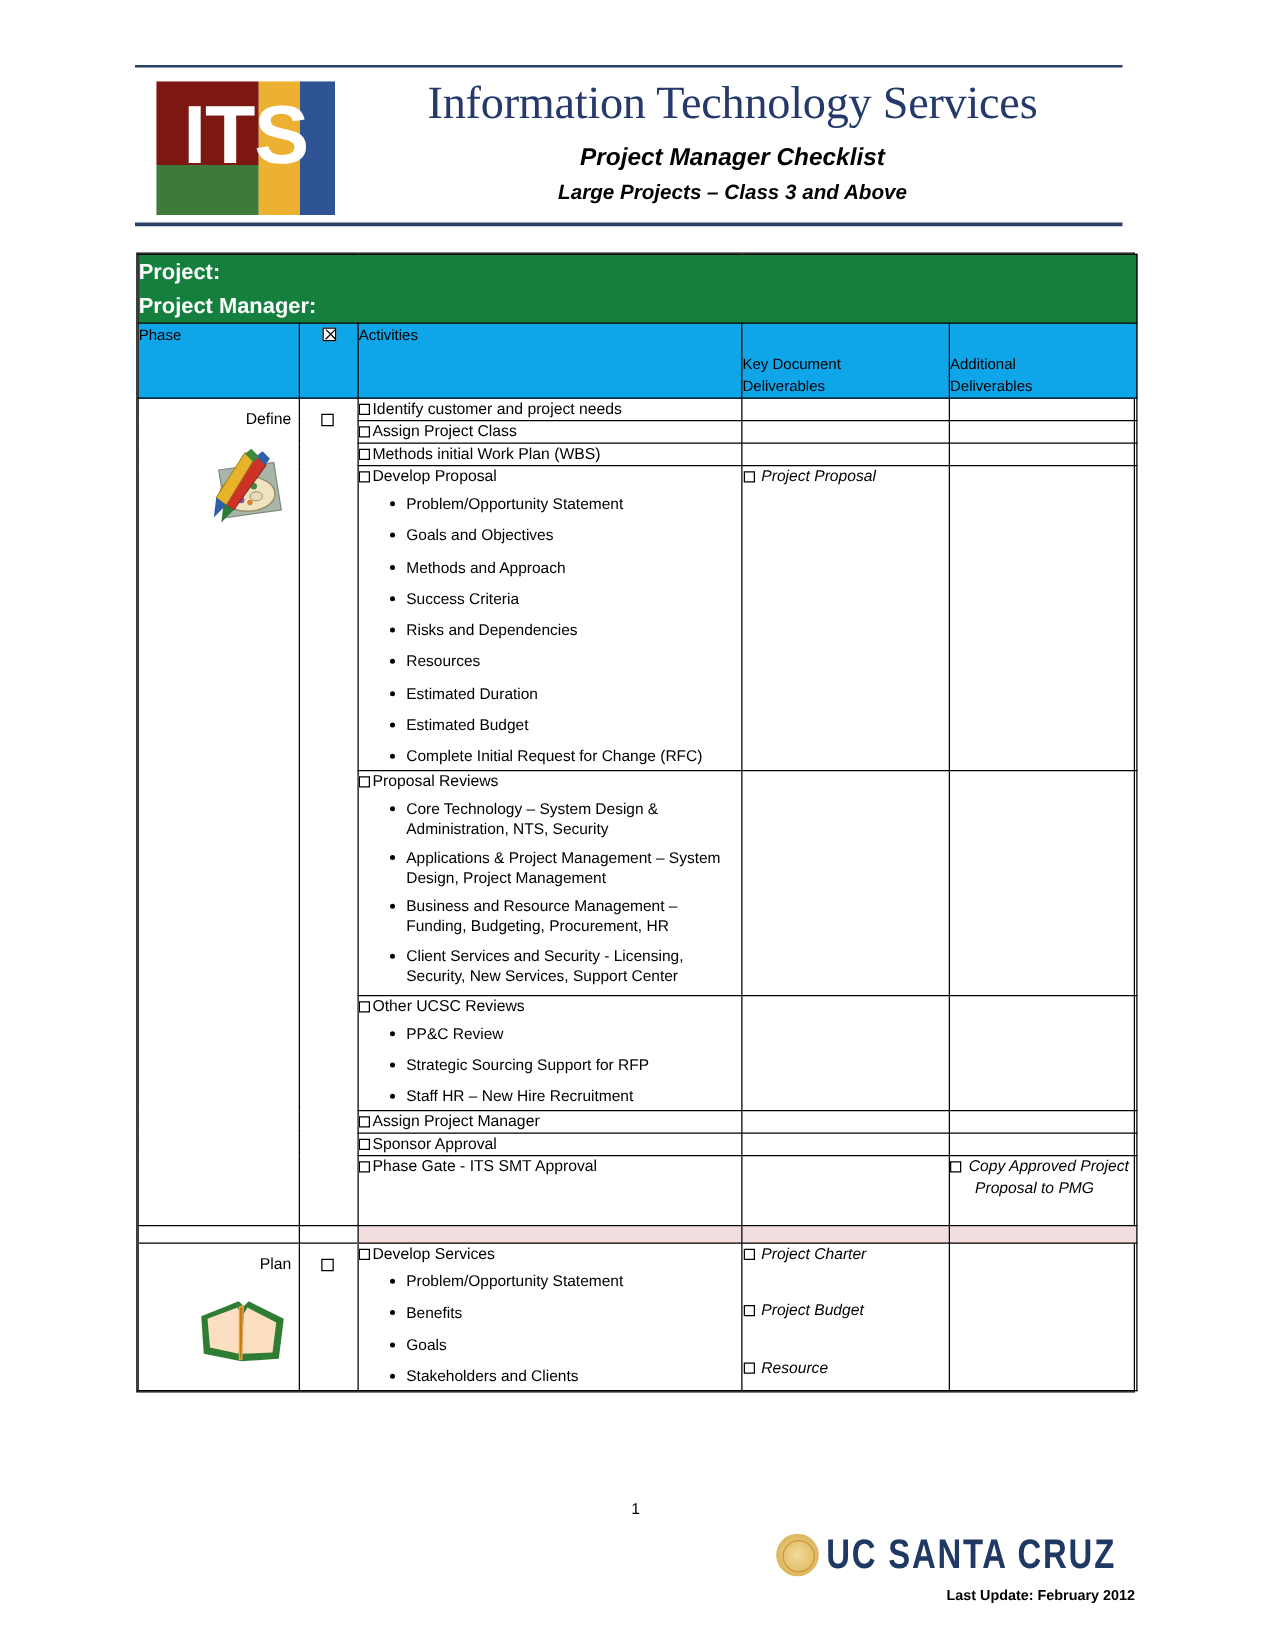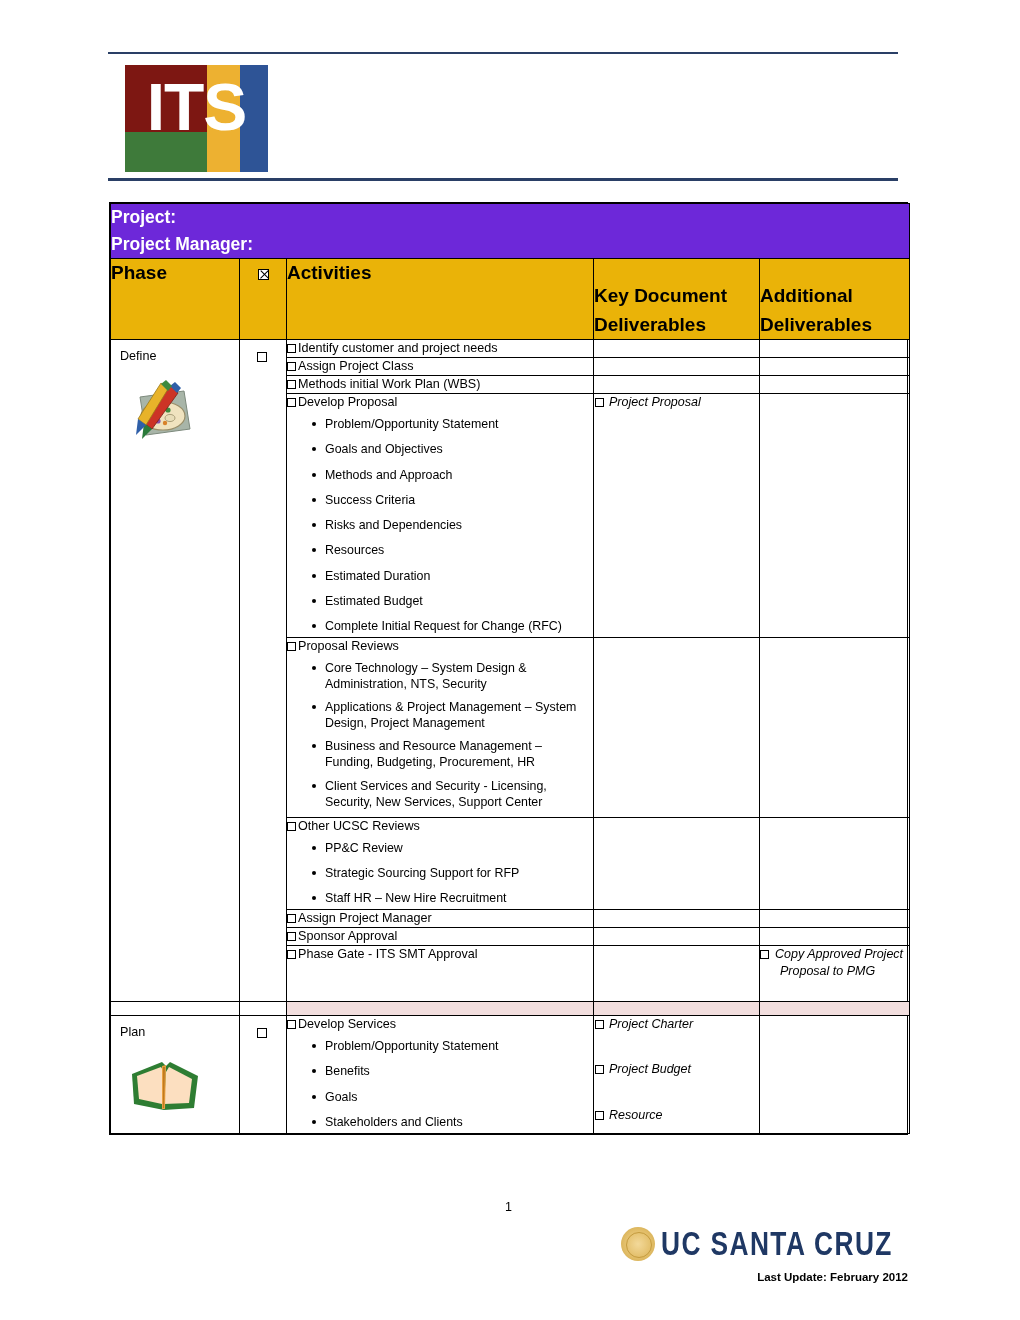--- a/index.html
+++ b/index.html
@@ -128,50 +128,50 @@
   }
 
   .col-phase { width: 129px; }
   .col-chk   { width: 47px;  }
   .col-act   { width: 307px; }
   .col-key   { width: 166px; }
   .col-add   { width: 150px; }
 
   
   .banner-cell {
-    background: #6d28d9;
+    background: #15803d;
     color: #ffffff;
     padding: 10px 0 12px 12px;
   }
   .banner-line {
     font-weight: bold;
     font-size: 17.5px;
     line-height: 1.55;
     color: #ffffff;
   }
 
   
   .hdr-cell {
-    background: #eab308;
+    background: #0ea5e9;
     padding: 10px 9px 11px 9px;
-    font-weight: bold;
-    font-size: 19px;
+    font-weight: normal;
+    font-size: 12px;
     line-height: 1.5;
   }
   .hdr-cell.center { text-align: center; padding-left: 0; padding-right: 0; }
   .hdr-cell.two-line { padding-top: 23px; }
 
   
   .cell {
     padding: 6px 6px 7px 8px;
     font-size: 12.6px;
     line-height: 1.45;
   }
   .cell.chk { text-align: center; padding-top: 8px; }
-  .cell.phase { padding: 8px 6px 6px 9px; }
+  .cell.phase { padding: 8px 6px 6px 9px; text-align: right; }
 
   .phase-name {
     font-size: 12.6px;
     line-height: 1.3;
   }
 
   .box {
     display: inline-block;
     width: 9px; height: 9px;
     border: 1.6px solid #000;
@@ -317,20 +317,25 @@
 
       <div class="its-logo">
         <div class="its-q q-darkred"></div>
         <div class="its-q q-gold"></div>
         <div class="its-q q-blue"></div>
         <div class="its-q q-green"></div>
         <div class="its-q q-gold2"></div>
         <div class="its-text">ITS</div>
       </div>
 
+      <div class="header-titles">
+        <div class="title-main">Information Technology Services</div>
+        <div class="title-sub1">Project Manager Checklist</div>
+        <div class="title-sub2">Large Projects – Class 3 and Above</div>
+      </div>
 
     </div>
     <div class="header-rule-bottom"></div>
   </div>
 
   <div class="sheet">
     <table class="checklist">
       <colgroup>
         <col class="col-phase">
           <col class="col-chk">

